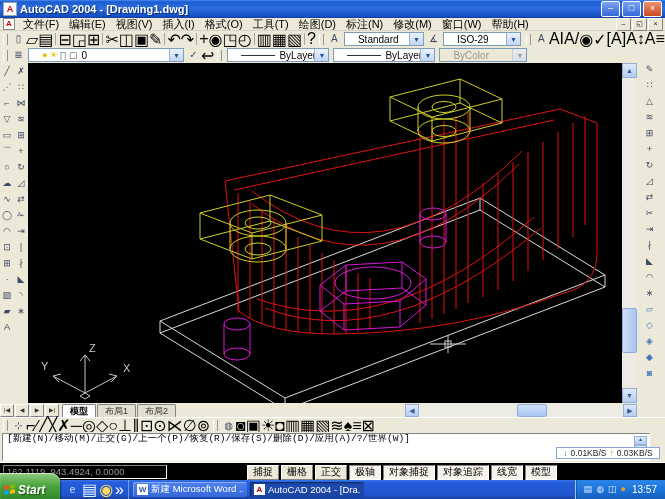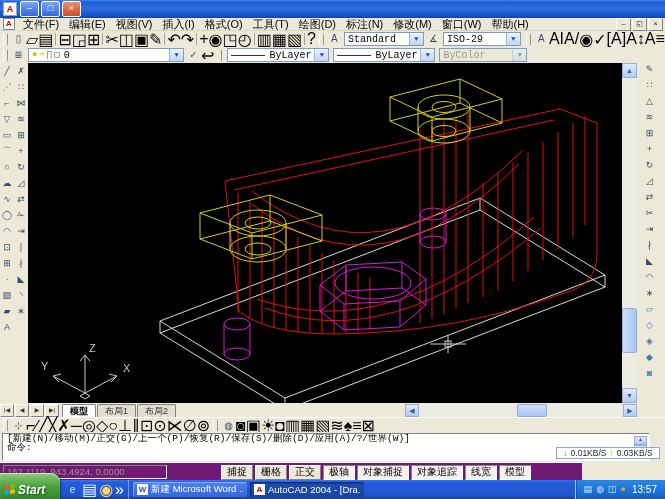--- a/index.html
+++ b/index.html
@@ -18,21 +18,21 @@
   .menu-item{padding:0 5px;white-space:nowrap;}
   .mdibtns{display:flex;gap:1px;margin-right:2px;}
   .mbtn{width:13px;height:11px;background:#ECE9D8;border:1px solid;border-color:#fff #848284 #848284 #fff;font-size:7px;line-height:10px;text-align:center;color:#222;}
   
   .trow{position:absolute;left:0;width:665px;height:16px;background:#ECE9D8;display:flex;align-items:center;overflow:hidden;}
   .row1{top:31px;} .row2{top:47px;}
   .grip{width:3px;height:11px;margin:0 3px;border-left:1px solid #fff;border-right:1px solid #9a968a;}
   .sep{width:1px;height:12px;background:#aaa69a;margin:0 2px;display:inline-block;}
   .tbtn{width:15px;height:14px;display:inline-flex;align-items:center;justify-content:center;}
   .tbtn .glyph{font-size:10px;color:#3b4a66;line-height:1;}
-  .dd{height:14px;background:#fff;border:1px solid #7F9DB9;display:flex;align-items:center;font-size:10px;padding-left:3px;position:relative;box-sizing:border-box;margin:0 2px;font-family:Liberation Mono, monospace;}
+  .dd{height:14px;background:#fff;border:1px solid #7F9DB9;display:flex;align-items:center;font-size:10px;padding-left:13px;position:relative;box-sizing:border-box;margin:0 2px;}
   .dd .ddval{flex:1;white-space:nowrap;overflow:hidden;}
   .dd .arrow{width:13px;height:12px;background:linear-gradient(#eaf2fd,#c2d6f5);border-left:1px solid #9ab4d8;color:#28508c;font-size:7px;display:flex;align-items:center;justify-content:center;}
   .dd.disabled{background:#ECE9D8;color:#9a968a;}
   .ddglyph{font-size:9px;margin-right:1px;line-height:1;}
   .swatch{width:8px;height:8px;display:inline-block;margin-right:3px;border:1px solid #666;}
   .ltline{display:inline-block;width:34px;height:1px;background:#333;margin-right:4px;}
   
   .main{position:absolute;left:0;top:63px;width:665px;height:340px;background:#ECE9D8;}
   .lefttb{position:absolute;left:0;top:0;width:28px;height:340px;display:flex;}
   .vcol{width:14px;display:flex;flex-direction:column;align-items:center;padding-top:2px;}
@@ -56,21 +56,21 @@
   
   .osnaprow{position:absolute;left:0;top:417px;width:665px;height:15px;background:#ECE9D8;display:flex;align-items:center;border-top:1px solid #fff;}
   
   .cmdline{position:absolute;left:0;top:432px;width:665px;height:30px;background:#ECE9D8;padding:1px 2px;box-sizing:border-box;}
   .cmdbox{position:relative;width:648px;height:28px;background:#fff;border:1px solid;border-color:#848284 #fff #fff #848284;box-sizing:border-box;font-family:"Liberation Mono",monospace;font-size:9.5px;color:#000;line-height:8.6px;padding:1px 4px;overflow:hidden;}
   .cmdscroll{position:absolute;right:2px;top:2px;width:13px;display:flex;flex-direction:column;}
   .cmdscroll .sbtn{width:13px;height:9px;font-size:5px;}
   .netmeter{position:absolute;left:556px;top:15px;width:104px;height:12px;background:#fff;border:1px solid #89a7d4;box-sizing:border-box;display:flex;align-items:center;justify-content:center;gap:3px;font-size:8.5px;color:#222;z-index:6;}
   .net-down{color:#18a018;font-weight:bold;} .net-up{color:#d09010;font-weight:bold;}
   
-  .statusbar{position:absolute;left:0;top:462px;width:582px;height:18px;background:#701a75;border-top:1px solid #fff;display:flex;align-items:center;}
+  .statusbar{position:absolute;left:0;top:462px;width:665px;height:18px;background:#000000;border-top:1px solid #fff;display:flex;align-items:center;gap:26px;}
   .coords{width:156px;height:12px;margin-left:3px;border:1px solid;border-color:#848284 #fff #fff #848284;font-size:9.5px;color:#9c9a90;padding:0 3px;line-height:12px;white-space:nowrap;overflow:hidden;}
   #stoggles{display:flex;margin-left:54px;}
   .stog{height:13px;padding:0 5px;font-size:10px;display:flex;align-items:center;margin-right:2px;color:#000;border:1px solid;border-color:#fff #848284 #848284 #fff;background:#ECE9D8;}
   .stog.on{border-color:#848284 #fff #fff #848284;background:#f5f3ea;}
   
   .taskbar{position:absolute;left:0;top:480px;width:665px;height:19px;background:linear-gradient(180deg,#3a77e8 0%,#245edc 12%,#2055cc 80%,#153f9e 100%);display:flex;align-items:center;}
   .start{height:33px;width:60px;border-radius:0 9px 9px 0;background:linear-gradient(180deg,#8fca7e 0%,#48a33c 40%,#2f8428 85%,#246a1f 100%);box-shadow:inset 0 1px 1px rgba(255,255,255,.6),1px 0 2px rgba(0,0,0,.4);display:flex;align-items:center;gap:3px;padding-left:4px;box-sizing:border-box;color:#fff;font-weight:bold;font-style:italic;font-size:12px;text-shadow:1px 1px 1px #1d5217;}
   .start-flag{display:inline-grid;grid-template-columns:5px 5px;grid-gap:1px;transform:skewY(-8deg);}
   .start-flag i{width:5px;height:4px;border-radius:1px;}
   .ql{display:flex;align-items:center;gap:2px;margin-left:5px;padding-right:4px;border-right:1px solid rgba(255,255,255,.4);}
@@ -85,20 +85,21 @@
   .clock{color:#fff;font-size:10px;margin-left:2px;}
   svg text{font-family:"Liberation Sans",sans-serif;}
 </style>
 </head>
 <body>
 
 <div id="app">
 
   <div class="titlebar">
     <span class="app-icon">A</span>
+    <span class="title">AutoCAD 2004 - [Drawing1.dwg]</span>
     <span class="winbtns">
       <span class="wbtn">–</span>
       <span class="wbtn">□</span>
       <span class="wbtn close">×</span>
     </span>
   </div>
 
   <div class="menubar">
     <span class="doc-icon">A</span>
     <span id="menus">
@@ -521,21 +522,20 @@
         <span class="8"><span class="glyph">≋</span></span>
         <span class="9"><span class="glyph">♠</span></span>
         <span class="10"><span class="glyph">≡</span></span>
         <span class="11"><span class="glyph">⊠</span></span>
       </span>
   </div>
 
   <div class="cmdline">
     <div class="cmdbox">
       <div>[新建(N)/移动(M)/正交(G)/上一个(P)/恢复(R)/保存(S)/删除(D)/应用(A)/?/世界(W)]</div>
-      <div>命令:</div>
       <div class="cmdscroll">
         <span class="sbtn">▲</span>
         <span class="sbtn">▼</span>
       </div>
     </div>
     <div class="netmeter">
       <span class="net-down">↓</span>
       <span>0.01KB/S</span>
       <span class="net-up">↑</span>
       <span>0.03KB/S</span>

